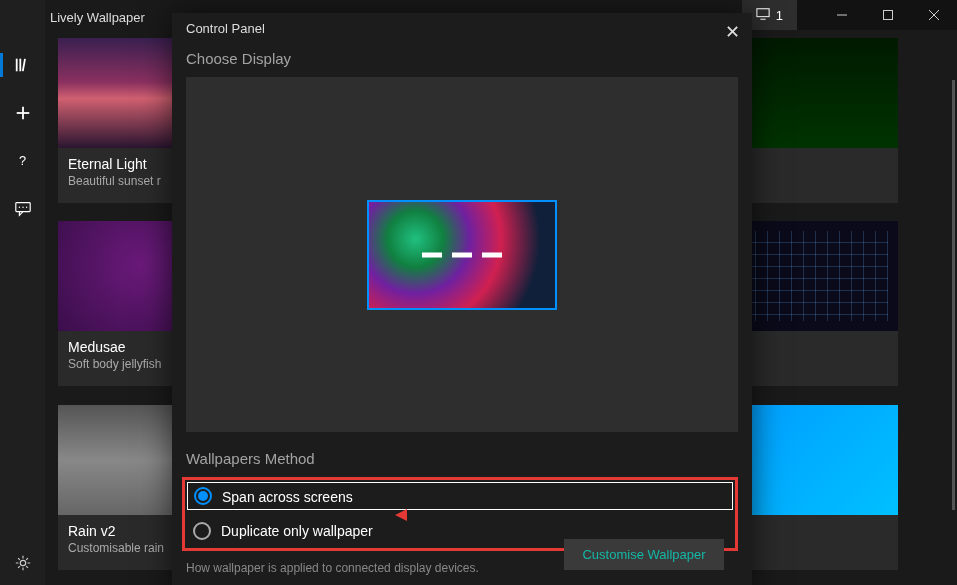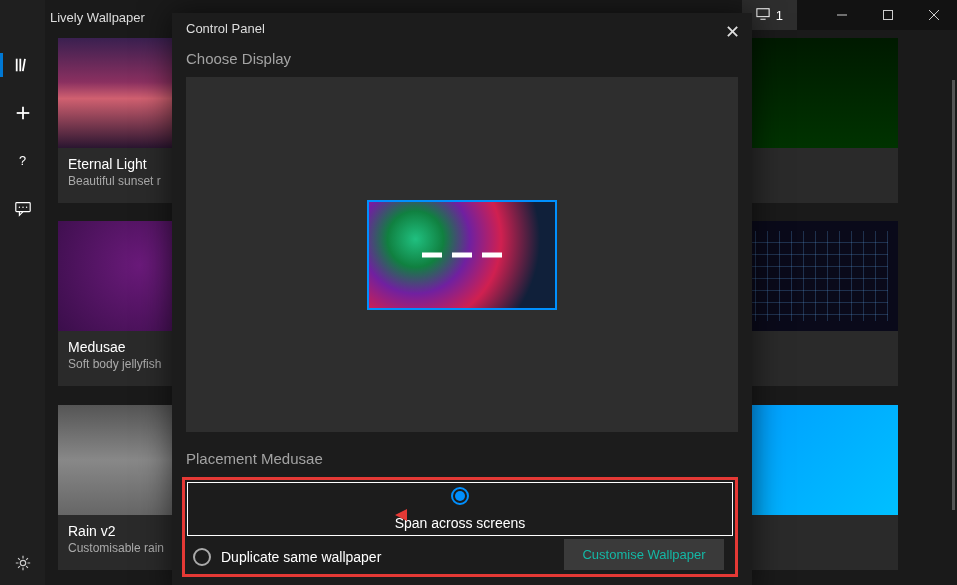--- a/index.html
+++ b/index.html
@@ -42,21 +42,21 @@
 .screen-preview { width:190px; height:110px; border:2px solid #0090ff; position:relative; background:radial-gradient(circle at 25% 35%,#20c080 0%,#108040 18%,#7020a0 35%,#d02050 55%,#10203a 80%); }
 .screen-preview .dashes { position:absolute; left:50%; top:50%; transform:translate(-50%,-50%); display:flex; gap:10px; }
 .screen-preview .dashes span { width:20px; height:5px; background:#fff; }
 .placement { padding:12px 14px 4px; }
 .radio-row { display:flex; align-items:center; gap:10px; padding:6px 0; color:#fff; font-size:14px; }
 .radio { width:18px; height:18px; border:2px solid #aaa; border-radius:50%; display:flex; align-items:center; justify-content:center; }
 .radio.sel { border-color:#0090ff; }
 .radio.sel::after { content:""; width:10px; height:10px; background:#0090ff; border-radius:50%; }
 .count-badge { color:#0090ff; font-weight:600; }
 .highlight-box { border:3px solid #e53935; padding:2px; margin-left:-4px; }
-.inner-box { border:1px solid #fff; display:flex; align-items:center; gap:10px; padding:4px 6px; margin-bottom:6px;flex-direction:column; }
+.inner-box { border:1px solid #fff; display:flex; align-items:flex-end; gap:10px; padding:4px 6px; margin-bottom:6px; }
 .hint { color:#888; font-size:12px; padding:6px 14px; }
 .btns { display:flex; flex-direction:column; gap:8px; padding:0 14px; }
 .btn { background:#3a3a3a; color:#14b8a6; font-size:13px; padding:8px 14px; border:none; text-align:center; width:160px; }
 .arrow { position:absolute; left:395px; top:505px; z-index:20; }
 .arrow svg { width:45px; height:20px; }
 </style>
 </head>
 <body>
 
 <div class="app-window">
@@ -193,31 +193,31 @@
       <div class="screen-preview">
         <div class="dashes">
             <span></span>
             <span></span>
             <span></span>
           </div>
       </div>
     </div>
 
     <div class="placement">
-      <div class="section-label" style="padding-left:0">Placement Medusae</div>
+      <div class="section-label" style="padding-left:0">Wallpapers Method</div>
 
 
       <div class="highlight-box">
         <div class="inner-box radio-row" style="margin-bottom:6px">
           <span class="radio sel"></span>
           <span>Span across screens</span>
         </div>
         <div class="radio-row" style="padding-left:6px">
           <span class="radio"></span>
-          <span>Duplicate same wallpaper</span>
+          <span>Duplicate only wallpaper</span>
         </div>
       </div>
     </div>
 
     <div style="display:flex; justify-content:space-between; align-items:flex-end;">
       <div class="hint">How wallpaper is applied to connected display devices.</div>
       <div class="btns" style="position:absolute; right:14px; bottom:28px;">
         <button class="btn">Customise Wallpaper</button>
       </div>
     </div>

